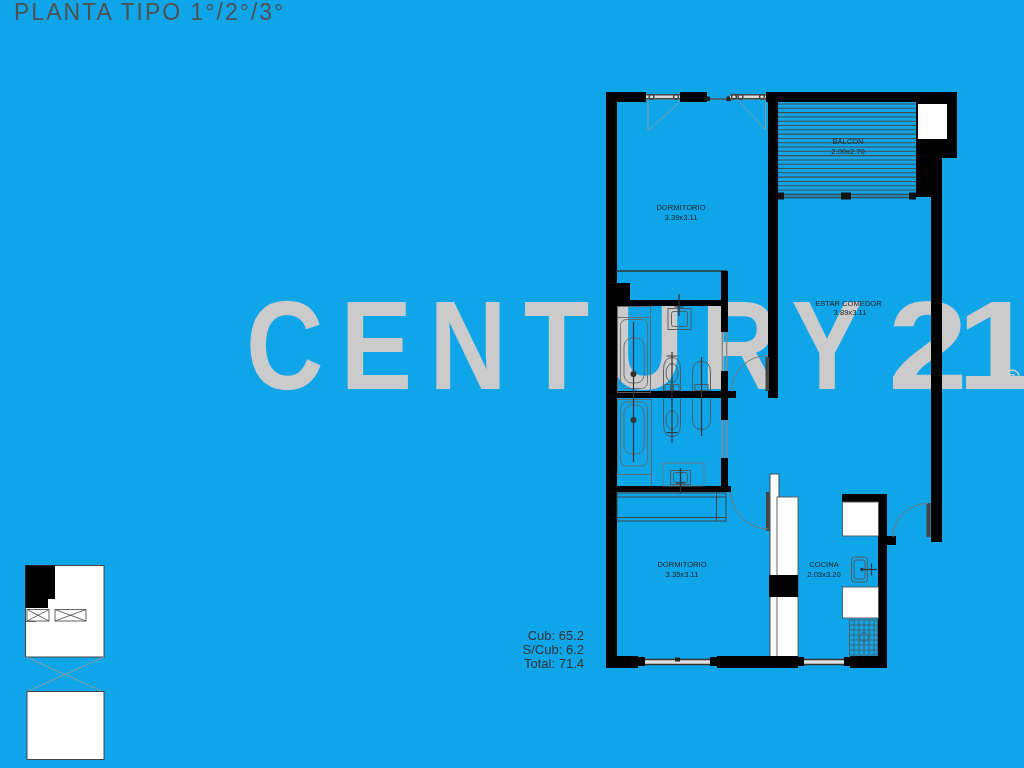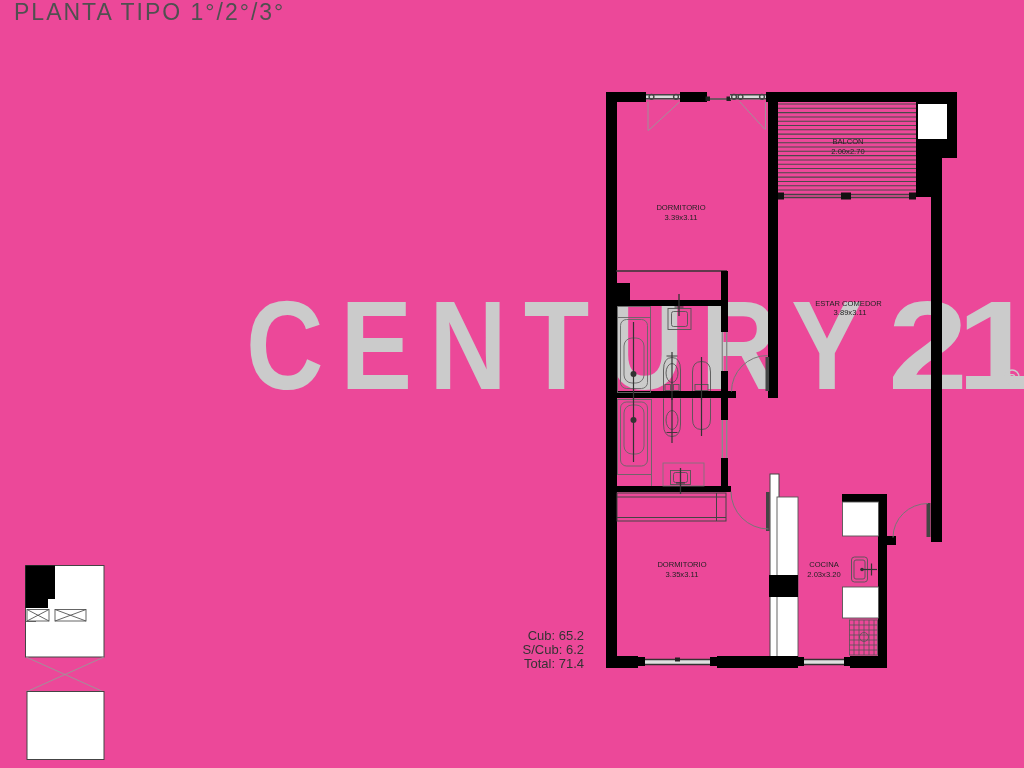--- a/index.html
+++ b/index.html
@@ -1,16 +1,16 @@
 <!DOCTYPE html>
 <html><head>
 <meta charset="utf-8">
 <style>
   html,body{margin:0;padding:0;background:#fff;}
-  .page{position:relative;width:1024px;height:768px;background:#ec4899;overflow:hidden;
+  .page{position:relative;width:1024px;height:768px;background:#0ea5e9;overflow:hidden;
         font-family:"Liberation Sans",sans-serif;}
   svg{position:absolute;left:0;top:0;}
 </style>
 </head>
 <body>
 <div class="page">
 <svg width="1024" height="768" viewBox="0 0 1024 768">
 
   <text x="14" y="20" font-size="23" fill="#505050" letter-spacing="2">PLANTA TIPO 1°/2°/3°</text>
 

